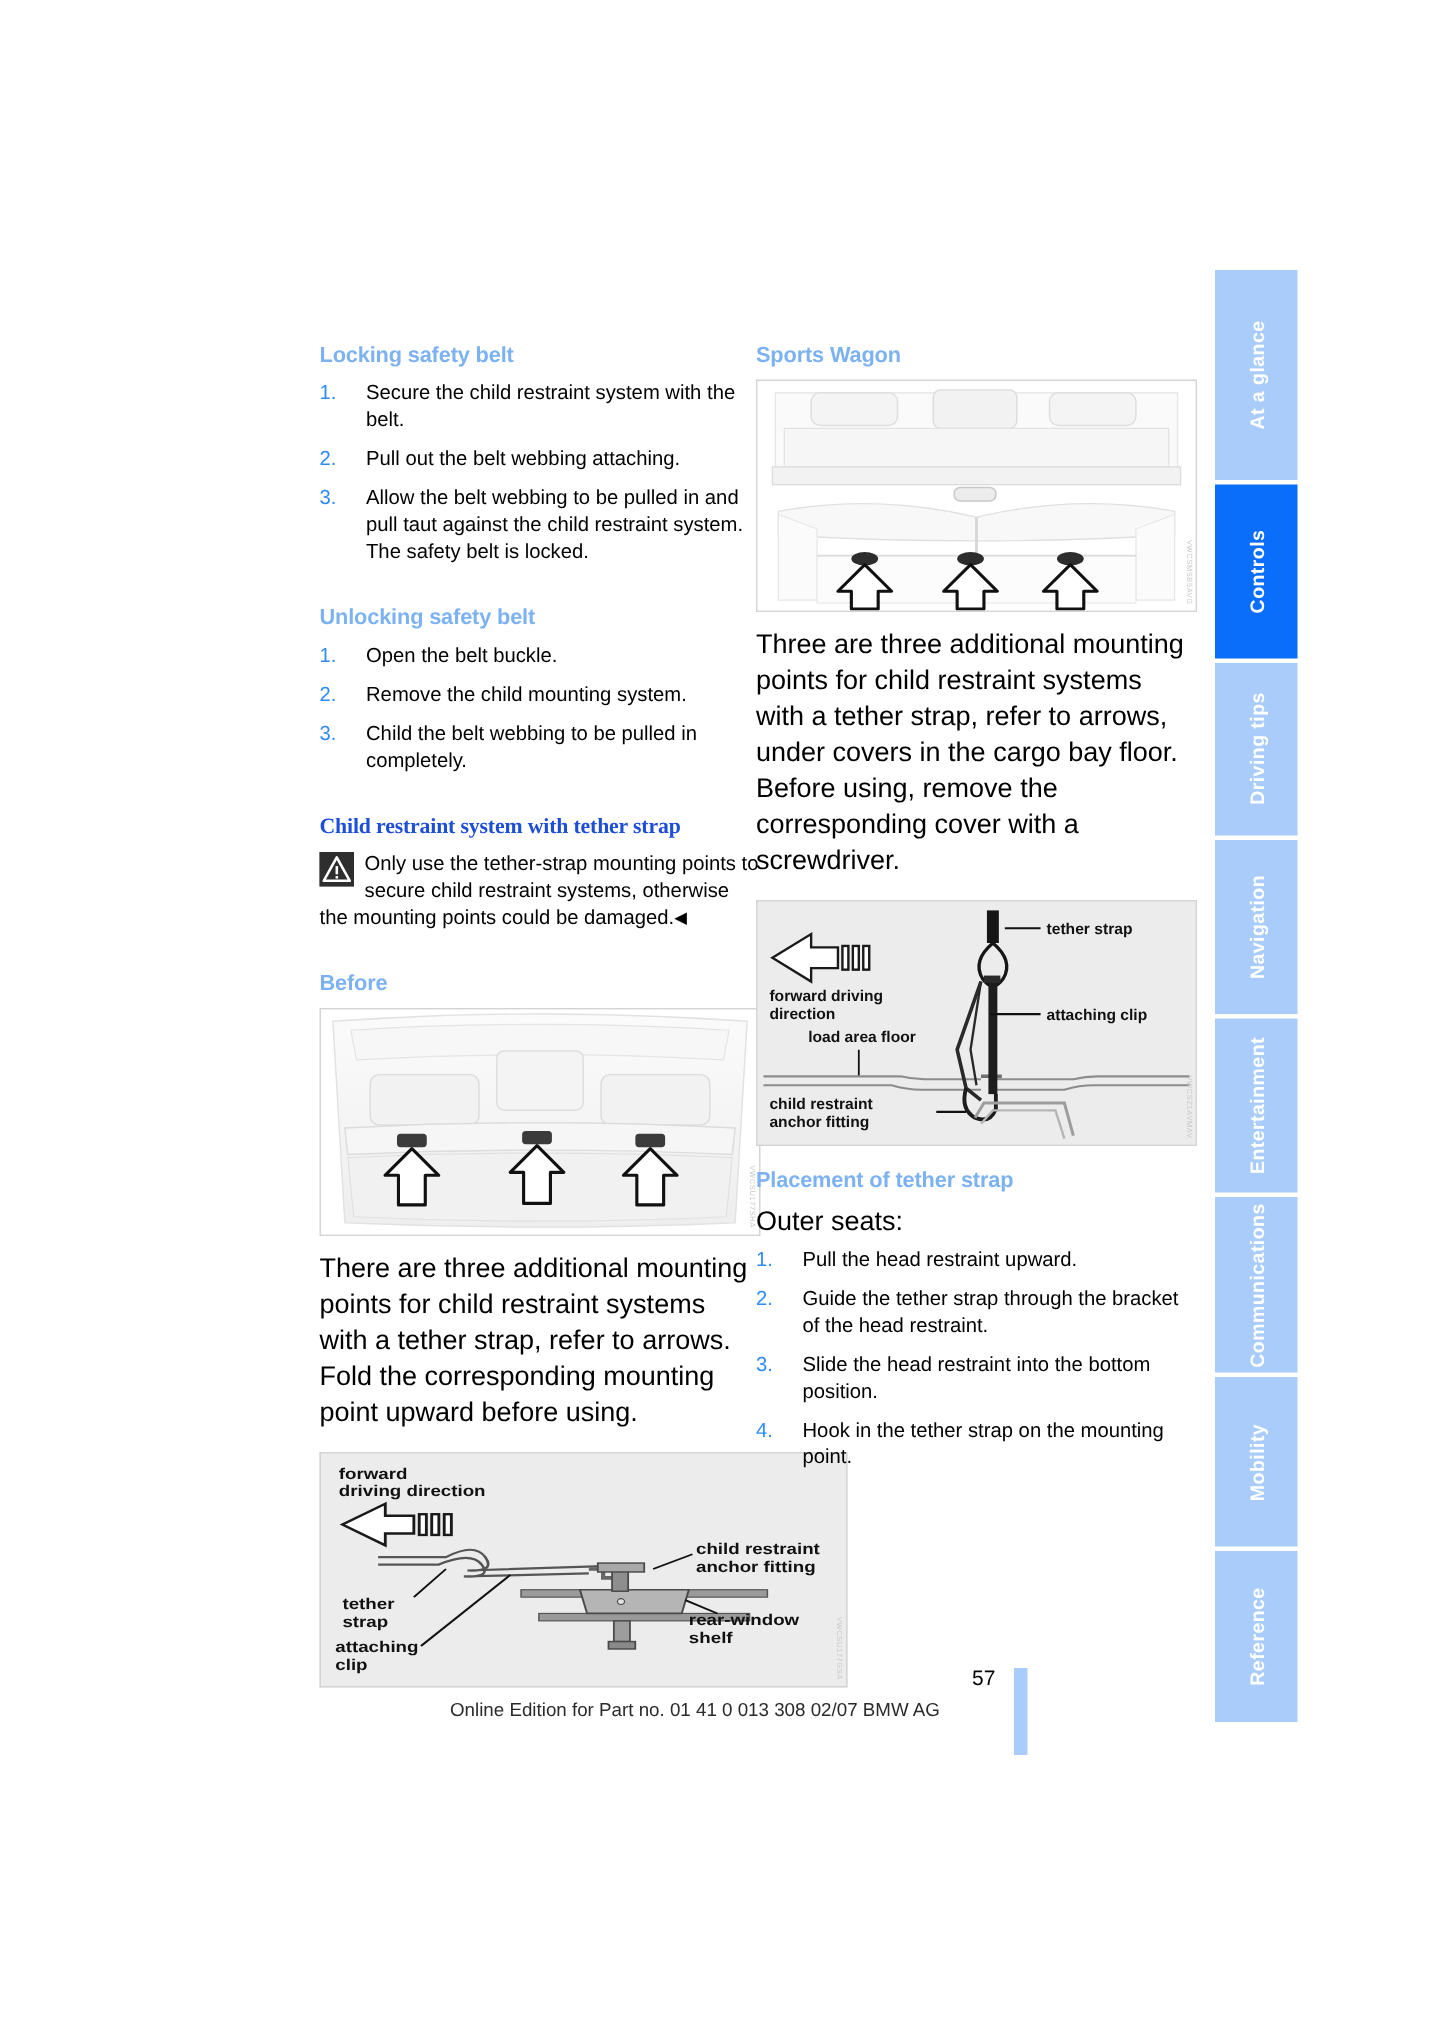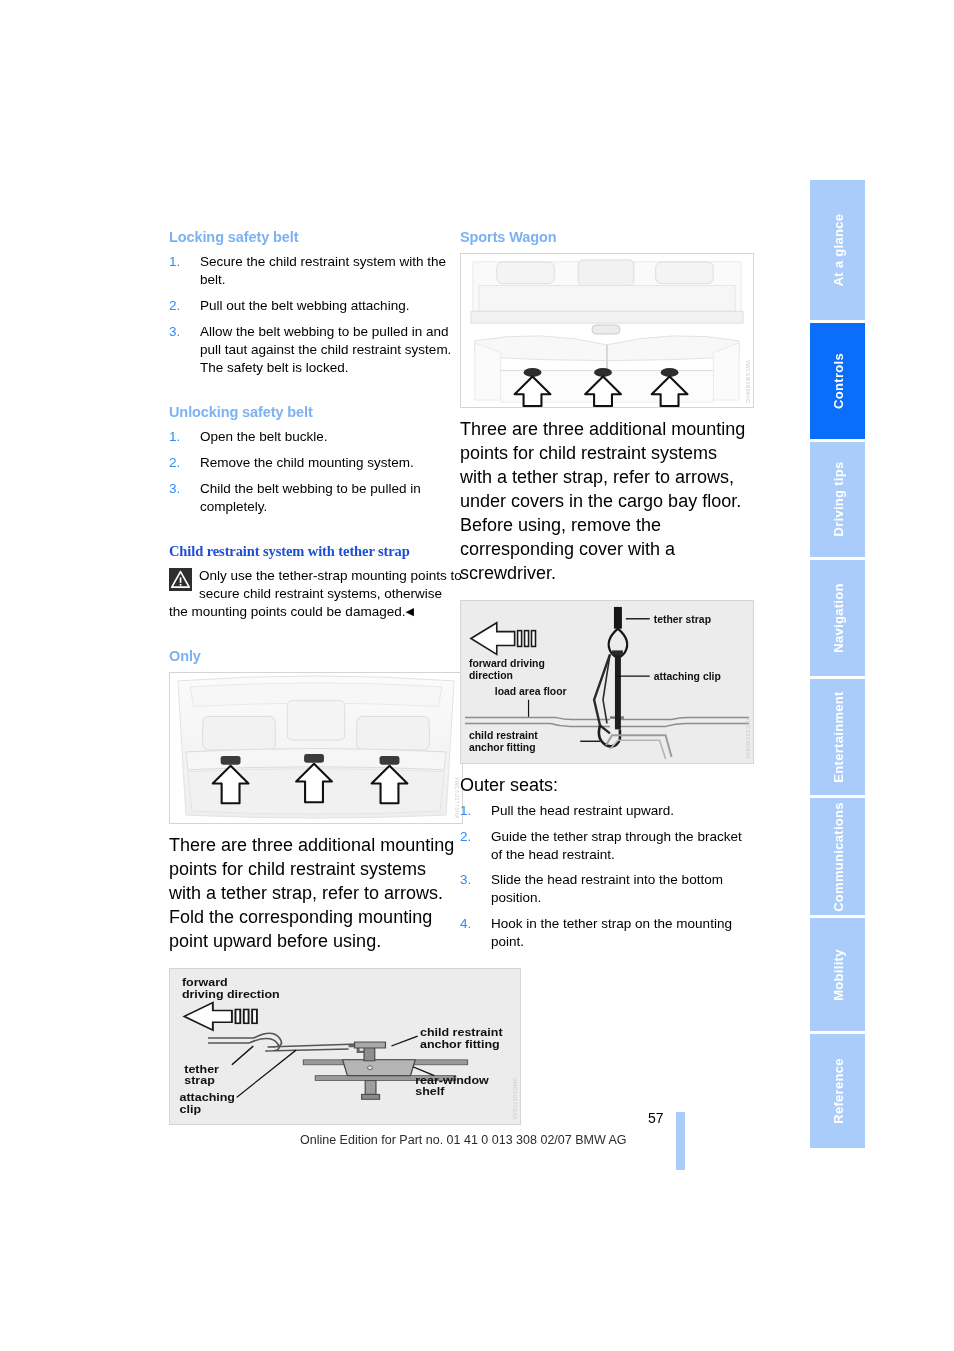--- a/index.html
+++ b/index.html
@@ -54,20 +54,21 @@
     letter-spacing: 0.3px;
     color: #ffffff;
   }
   .tab.active .tab-label { color: #ffffff; }
 
   
   .col {
     position: absolute;
     top: 228px;
     width: 294px;
+    margin-left: 44px;
   }
   .col-left  { left: 169px; }
   .col-right { left: 460px; }
 
   h2.section-head {
     margin: 0 0 7px 0;
     font-size: 14.5px;
     font-weight: bold;
     color: #1d4ed8;
     line-height: 1.25;
@@ -257,21 +258,21 @@
         <svg viewBox="0 0 23 23" width="23" height="23">
           <rect x="0" y="0" width="23" height="23" fill="#2e2e2e"></rect>
           <path d="M11.5 3.6 L20.2 19.2 L2.8 19.2 Z" fill="none" stroke="#ffffff" stroke-width="1.7" stroke-linejoin="round"></path>
           <rect x="10.7" y="9.4" width="1.7" height="5.5" fill="#ffffff"></rect>
           <rect x="10.7" y="16.0" width="1.7" height="1.7" fill="#ffffff"></rect>
         </svg>
       </span>
       <span>Only use the tether-strap mounting points to secure child restraint systems, otherwise the mounting points could be damaged.</span><span class="back-arrow">◀</span>
     </div>
 
-    <h3 class="sub-head spaced">Only</h3>
+    <h3 class="sub-head spaced">Before</h3>
 
     <div class="figure fig-photo" style="width:294px;height:152px">
       <svg viewBox="0 0 294 152" preserveAspectRatio="none">
         <defs>
           <linearGradient id="sedGrad" x1="0" y1="0" x2="0" y2="1">
             <stop offset="0%" stop-color="#fbfbfb"></stop>
             <stop offset="100%" stop-color="#eeeeee"></stop>
           </linearGradient>
         </defs>
         <rect x="0" y="0" width="294" height="152" fill="#ffffff"></rect>
@@ -442,20 +443,21 @@
         <text x="194" y="22" font-family="Liberation Sans, sans-serif" font-size="10.5" font-weight="bold" fill="#111">tether strap</text>
         <line x1="156" y1="76" x2="190" y2="76" stroke="#111" stroke-width="1.4"></line>
         <text x="194" y="80" font-family="Liberation Sans, sans-serif" font-size="10.5" font-weight="bold" fill="#111">attaching clip</text>
         <line x1="120" y1="142" x2="140" y2="142" stroke="#111" stroke-width="1.4"></line>
         <text x="8" y="140" font-family="Liberation Sans, sans-serif" font-size="10.5" font-weight="bold" fill="#111">child restraint</text>
         <text x="8" y="152" font-family="Liberation Sans, sans-serif" font-size="10.5" font-weight="bold" fill="#111">anchor fitting</text>
       </svg>
       <span class="fig-code">VWCSZ1AVMAV</span>
     </div>
 
+    <h3 class="sub-head" style="margin-top:14px">Placement of tether strap</h3>
     <p class="body tight">Outer seats:</p>
     <ol class="steps">
       <li>
         <span class="num">1.</span>
         <span>Pull the head restraint upward.</span>
       </li>
       <li>
         <span class="num">2.</span>
         <span>Guide the tether strap through the bracket of the head restraint.</span>
       </li>

